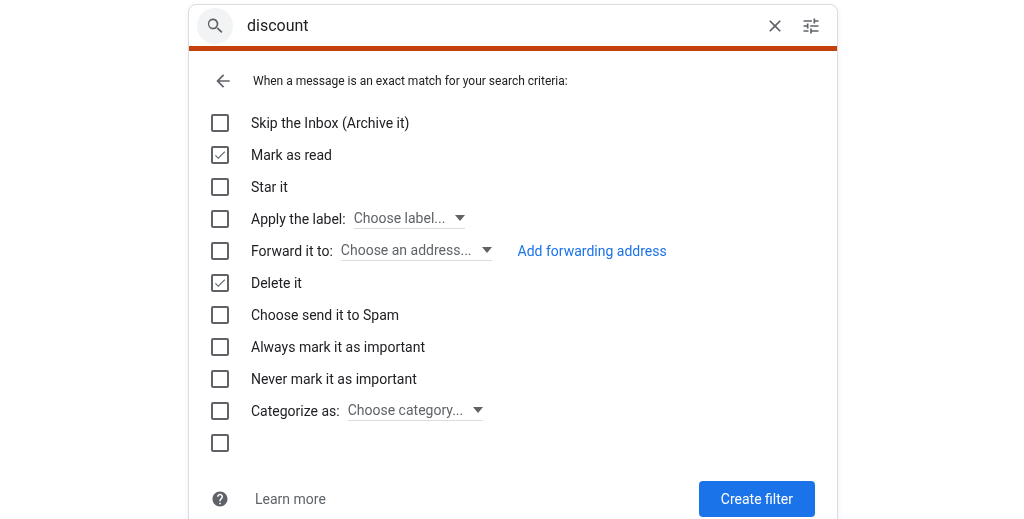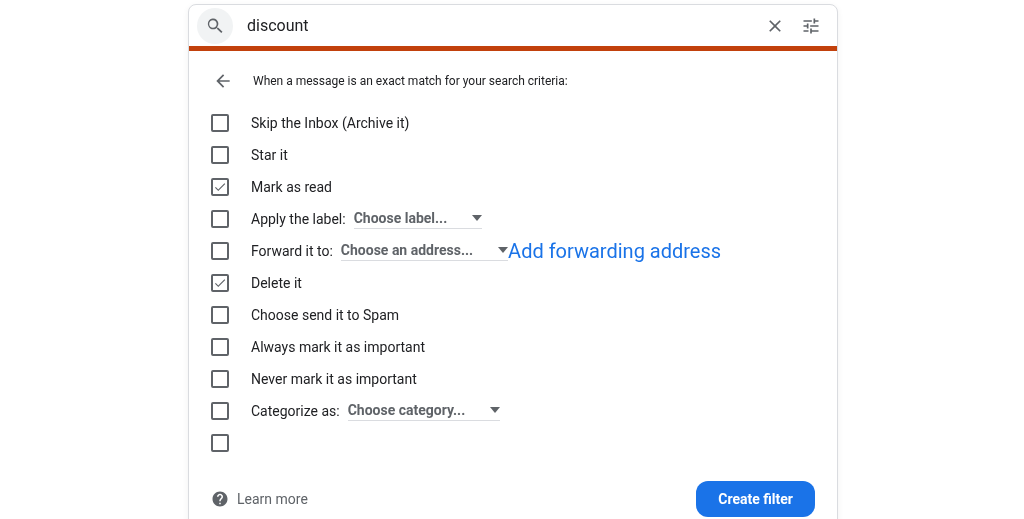--- a/index.html
+++ b/index.html
@@ -14,27 +14,27 @@
     .heading-row { display:flex; align-items:center; gap:18px; margin-bottom:14px; }
     .back-btn { width:24px; height:24px; display:flex; align-items:center; justify-content:center; }
     .back-btn svg { width:20px; height:20px; fill:#5f6368; }
     .heading { font-size:12px; color:#202124; }
     .opts { display:flex; flex-direction:column; gap:0; }
     .opt { display:flex; align-items:center; min-height:32px; padding-left:0; font-size:14px; color:#202124; }
     .cb { width:18px; height:18px; border:2px solid #5f6368; border-radius:2px; display:flex; align-items:center; justify-content:center; margin-right:22px; cursor:pointer; flex-shrink:0; }
     .cb.checked { border-color:#5f6368; }
     .cb svg { width:14px; height:14px; fill:#5f6368; display:none; }
     .cb.checked svg { display:block; }
-    .sub-select { margin-left:8px; color:#5f6368; font-size:14px; display:inline-flex; align-items:center; gap:25px; border-bottom:1px solid #dadce0; padding-bottom:2px; cursor:pointer;font-weight:bold; }
+    .sub-select { margin-left:8px; color:#5f6368; font-size:14px; display:inline-flex; align-items:center; gap:10px; border-bottom:1px solid #dadce0; padding-bottom:2px; cursor:pointer; }
     .sub-select svg { width:10px; height:10px; fill:#5f6368; }
-    .link { color:#1a73e8; font-size:20px; cursor:pointer;text-align:right; }
+    .link { color:#1a73e8; font-size:14px; margin-left:26px; cursor:pointer;text-align:right; }
     .footer { display:flex; align-items:center; justify-content:space-between; margin-top:22px; }
-    .learn { display:flex; align-items:center; gap:8px; color:#5f6368; font-size:14px; cursor:pointer; }
+    .learn { display:flex; align-items:center; gap:26px; color:#5f6368; font-size:14px; cursor:pointer; }
     .learn svg { width:18px; height:18px; fill:#5f6368; }
-    .primary-btn { background:#1a73e8; color:#fff; border:none; border-radius:12px; height:36px; padding:0 22px; font-size:14px; font-weight:700; cursor:pointer; }
+    .primary-btn { background:#1a73e8; color:#fff; border:none; border-radius:4px; height:36px; padding:0 22px; font-size:14px; font-weight:400; cursor:pointer; }
   </style>
 </head>
 <body>
 
 <div class="panel">
 
   <div class="searchbar">
     <button class="icon-btn search">
       <svg viewBox="0 0 24 24">
           <path d="M15.5 14h-.79l-.28-.27a6.471 6.471 0 001.57-5.19C15.41 5.01 12.48 2.5 9.24 2.91 5.01 3.44 2.5 7.36 3.91 11.6c.88 2.62 3.3 4.4 6.09 4.4 1.61 0 3.09-.59 4.23-1.57l.27.28v.79l5 4.99L20.99 19l-4.99-5zm-6 0C7.01 14 5 11.99 5 9.5S7.01 5 9.5 5 14 7.01 14 9.5 11.99 14 9.5 14z"></path>
@@ -64,31 +64,31 @@
     </div>
 
     <div class="opts">
 
       <div class="opt">
         <span class="cb"></span>
         <span>Skip the Inbox (Archive it)</span>
       </div>
 
       <div class="opt">
-        <span class="cb"></span>
-        <span>Star it</span>
-      </div>
-
-      <div class="opt">
         <span class="cb checked">
             <svg viewBox="0 0 24 24">
               <path d="M9 16.17 4.83 12l-1.42 1.41L9 19 21 7l-1.41-1.41z"></path>
             </svg>
           </span>
         <span>Mark as read</span>
+      </div>
+
+      <div class="opt">
+        <span class="cb"></span>
+        <span>Star it</span>
       </div>
 
       <div class="opt">
         <span class="cb"></span>
         <span>Apply the label:</span>
         <span class="sub-select">
           <span>Choose label...</span>
           <svg viewBox="0 0 10 10">
               <path d="M0 2l5 6 5-6z"></path>
             </svg>

